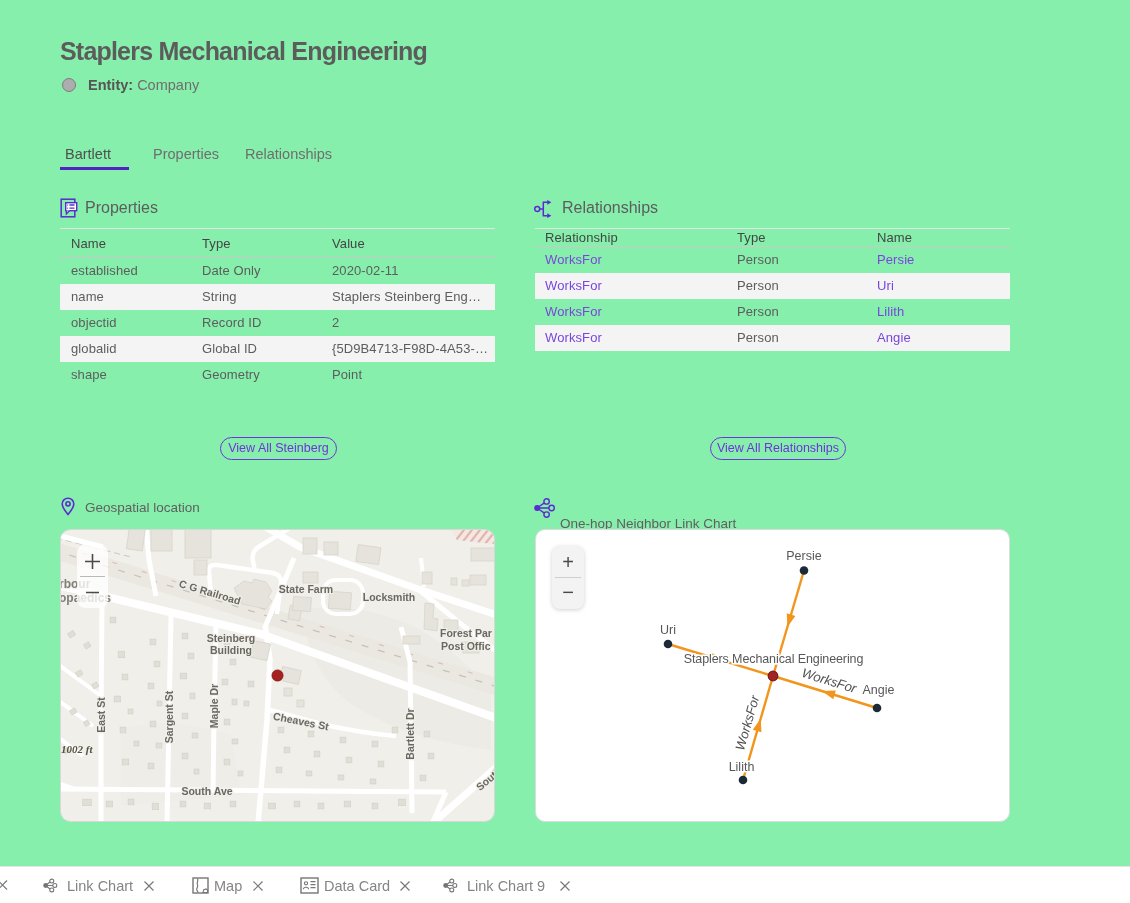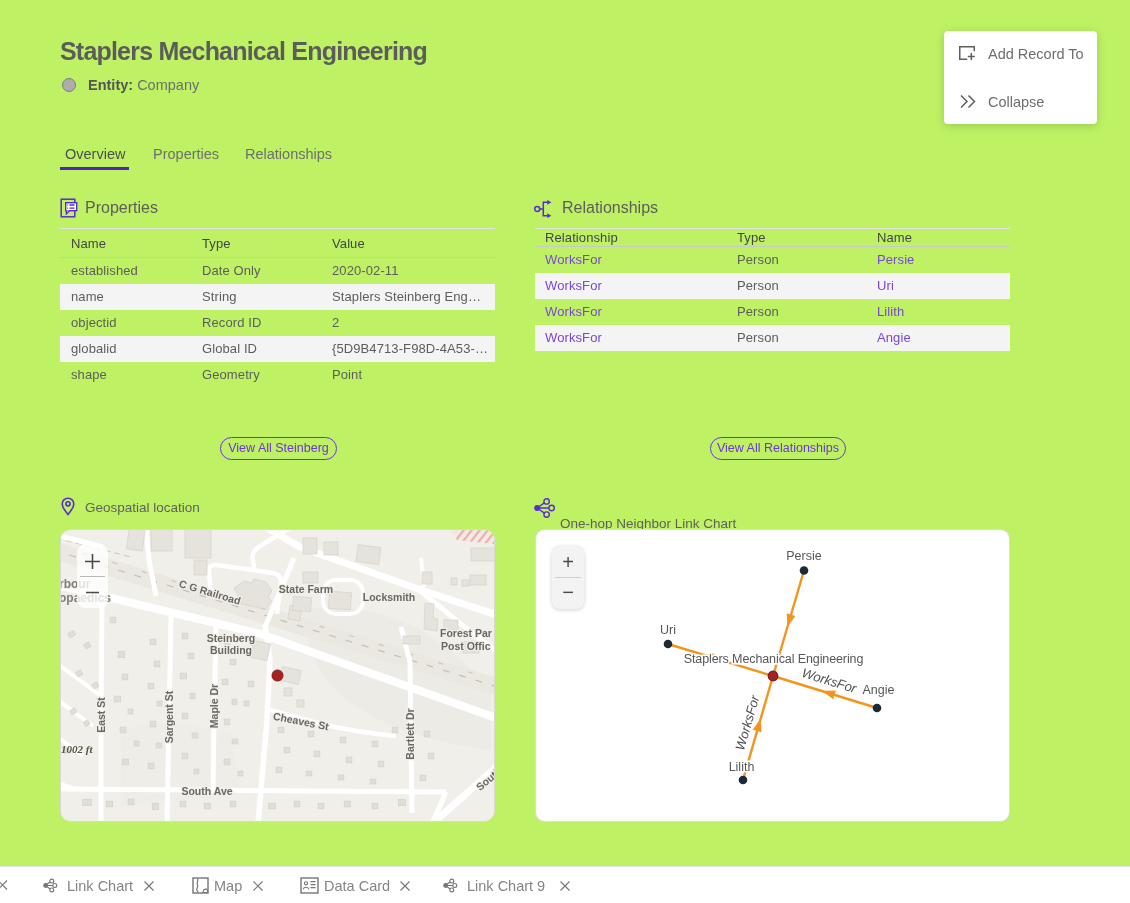--- a/index.html
+++ b/index.html
@@ -1,52 +1,41 @@
 <!DOCTYPE html>
 <html><head>
 <meta charset="utf-8">
 <style>
   * { margin:0; padding:0; box-sizing:border-box; }
   html,body { width:1130px; height:903px; background:#fff; overflow:hidden;
     font-family:"Liberation Sans", sans-serif; }
   .abs { position:absolute; }
-  #page { position:relative; width:1130px; height:903px; background:#bef264; }
+  #page { position:relative; width:1130px; height:903px; background:#86efac; }
   .lnk { color:#7a45dd; }
   .mlabel { font-family:"Liberation Sans",sans-serif; font-size:10.5px; font-weight:bold; fill:#6b6860;
     paint-order:stroke; stroke:#f0efeb; stroke-width:2.2px; }
   .nlabel { font-family:"Liberation Sans",sans-serif; font-size:12.5px; fill:#575757;
     paint-order:stroke; stroke:#ffffff; stroke-width:3px; }
   .elabel { font-family:"Liberation Sans",sans-serif; font-size:13px; fill:#4f4f4f; font-style:italic;
     paint-order:stroke; stroke:#ffffff; stroke-width:3px; }
 </style>
 </head>
 <body>
 <div id="page">
 
   <div class="abs" style="left:60px; top:37px; font-size:25px; font-weight:bold; color:#5c5c5c; letter-spacing:-0.8px;">Staplers Mechanical Engineering</div>
 
   <div class="abs" style="left:62px; top:78px; width:14px; height:14px; border-radius:50%; background:#adadad; border:1.5px solid #7d7d7d;"></div>
   <div class="abs" style="left:88px; top:77px; font-size:14.5px; color:#565656;"><b>Entity:</b> <span style="color:#6e6e6e;">Company</span></div>
 
-  <div class="abs" style="left:65px; top:146px; font-size:14.5px; color:#4f4f4f;">Overview</div>
+  <div class="abs" style="left:65px; top:146px; font-size:14.5px; color:#4f4f4f;">Bartlett</div>
   <div class="abs" style="left:153px; top:146px; font-size:14.5px; color:#6e6e6e;">Properties</div>
   <div class="abs" style="left:245px; top:146px; font-size:14.5px; color:#6e6e6e;">Relationships</div>
   <div class="abs" style="left:60px; top:167px; width:69px; height:3px; background:#5123c5;"></div>
 
-  <div class="abs" style="left:944px; top:31px; width:153px; height:93px; background:#fff; border-radius:4px; box-shadow:0 2px 10px rgba(0,0,0,0.18);">
-    <svg class="abs" style="left:14px; top:15px;" width="18" height="16" viewBox="0 0 18 16">
-      <path d="M16.25 0.75 V5.2 M16.9 0.75 H1.75 V13.25 H9.2" fill="none" stroke="#5f5f5f" stroke-width="1.5"></path>
-      <path d="M9.8 10.5 H16.8 M13.3 7 V14" fill="none" stroke="#5f5f5f" stroke-width="1.5"></path>
-    </svg>
-    <div class="abs" style="left:44px; top:44px; font-size:14.5px; color:#6e6e6e; top:15px;">Add Record To</div>
-    <svg class="abs" style="left:15px; top:62px;" width="18" height="18" viewBox="0 0 18 18">
-      <path d="M2 2.5 L8 8.5 L2 14.5 M9.5 2.5 L15.5 8.5 L9.5 14.5" fill="none" stroke="#5f5f5f" stroke-width="1.5"></path>
-    </svg>
-    <div class="abs" style="left:44px; top:63px; font-size:14.5px; color:#6e6e6e;">Collapse</div>
-  </div>
 
   <svg class="abs" style="left:60px; top:198px;" width="18" height="20" viewBox="0 0 18 20" id="prop-icon">
     <rect x="1.2" y="1.2" width="13.6" height="17.6" fill="none" stroke="#5a2bd0" stroke-width="1.5"></rect>
     <rect x="5.7" y="4.7" width="11" height="8" fill="#fff" stroke="#5a2bd0" stroke-width="1.4"></rect>
     <path d="M6.4 12.4 L6.4 15.8 L9.7 12.6" fill="#fff" stroke="#5a2bd0" stroke-width="1.4" stroke-linejoin="miter"></path>
     <path d="M9.5 7 h5 M9.5 10.2 h5" stroke="#5a2bd0" stroke-width="1.3"></path>
     <path d="M7.4 7 h0.7 M7.4 10.2 h0.7" stroke="#5a2bd0" stroke-width="1.4"></path>
   </svg>
   <div class="abs" style="left:85px; top:199px; font-size:16px; color:#5d5d5d;">Properties</div>
 

